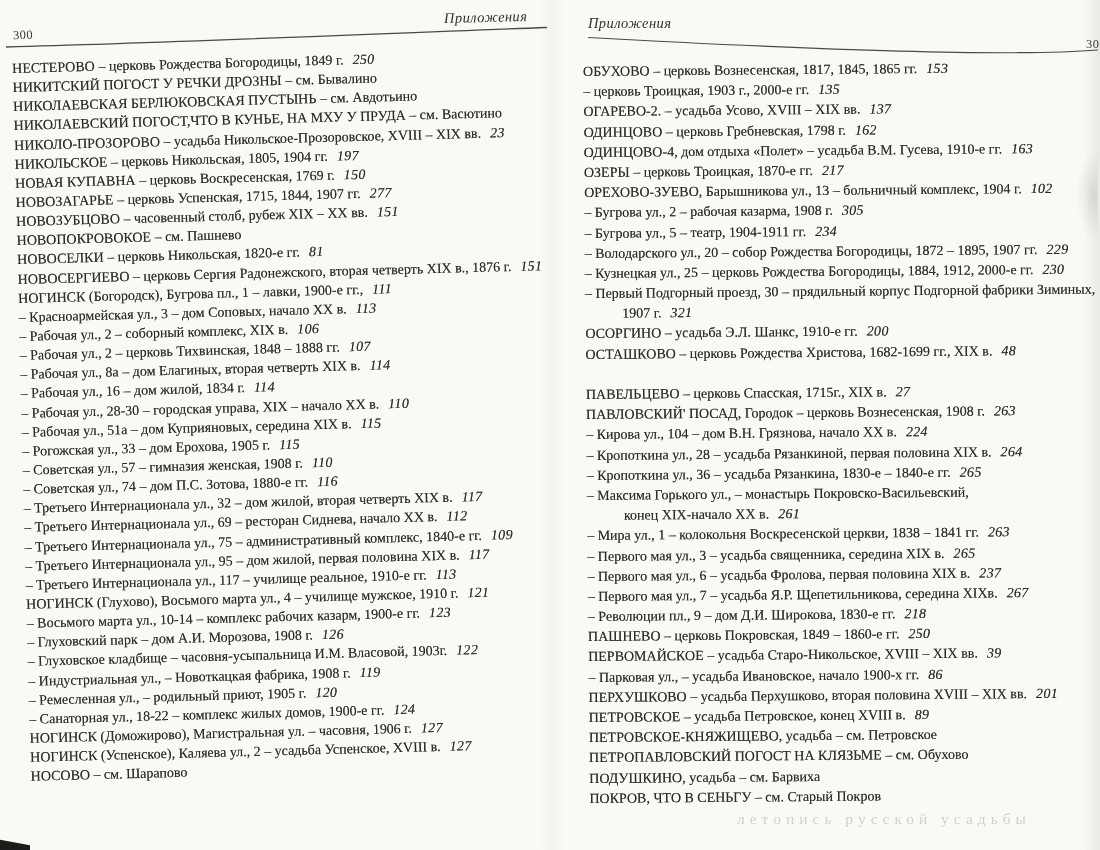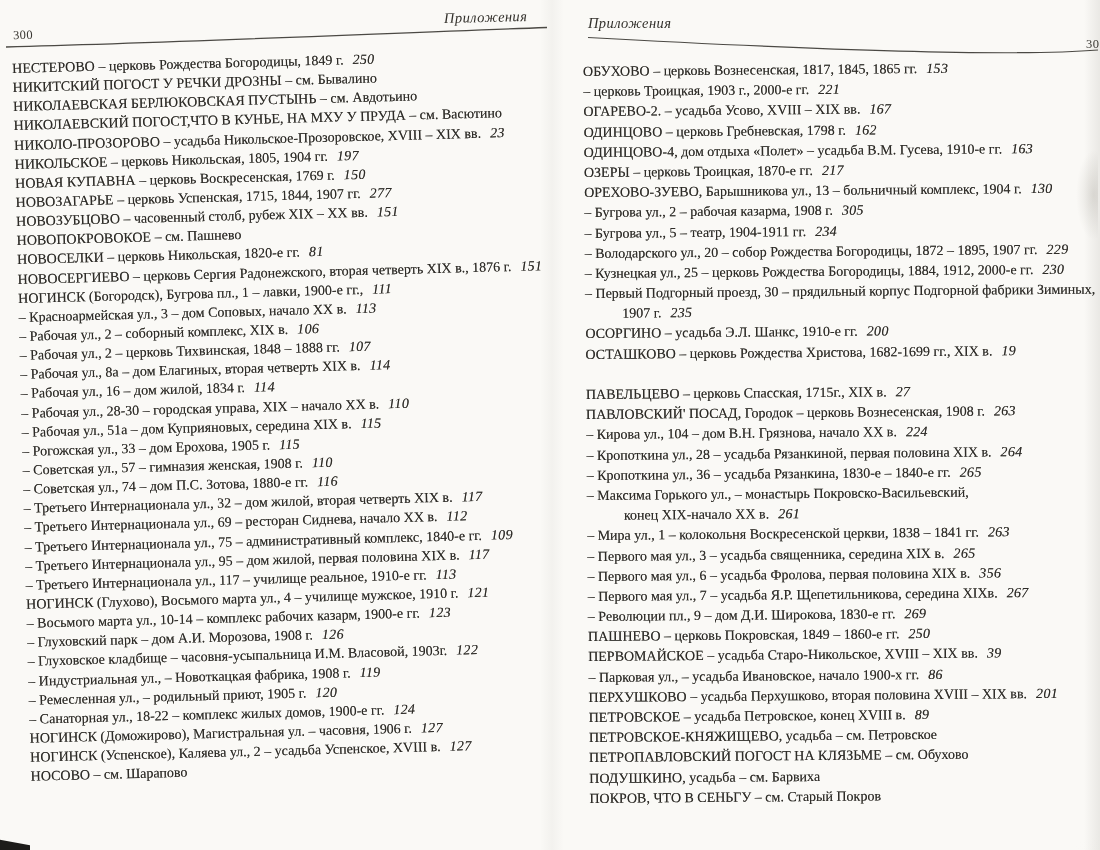--- a/index.html
+++ b/index.html
@@ -250,41 +250,41 @@
       </div>
     </div>
 
   <div class="page-content right">
 
       <div class="line">
         <span class="entry-text">ОБУХОВО – церковь Вознесенская, 1817, 1845, 1865 гг.</span><span class="entry-ref">153</span>
       </div>
 
       <div class="line">
-        <span class="entry-text">– церковь Троицкая, 1903 г., 2000-е гг.</span><span class="entry-ref">221</span>
-      </div>
-
-      <div class="line">
-        <span class="entry-text">ОГАРЕВО-2. – усадьба Усово, XVIII – XIX вв.</span><span class="entry-ref">167</span>
+        <span class="entry-text">– церковь Троицкая, 1903 г., 2000-е гг.</span><span class="entry-ref">135</span>
+      </div>
+
+      <div class="line">
+        <span class="entry-text">ОГАРЕВО-2. – усадьба Усово, XVIII – XIX вв.</span><span class="entry-ref">137</span>
       </div>
 
       <div class="line">
         <span class="entry-text">ОДИНЦОВО – церковь Гребневская, 1798 г.</span><span class="entry-ref">162</span>
       </div>
 
       <div class="line">
         <span class="entry-text">ОДИНЦОВО-4, дом отдыха «Полет» – усадьба В.М. Гусева, 1910-е гг.</span><span class="entry-ref">163</span>
       </div>
 
       <div class="line">
         <span class="entry-text">ОЗЕРЫ – церковь Троицкая, 1870-е гг.</span><span class="entry-ref">217</span>
       </div>
 
       <div class="line">
-        <span class="entry-text">ОРЕХОВО-ЗУЕВО, Барышникова ул., 13 – больничный комплекс, 1904 г.</span><span class="entry-ref">130</span>
+        <span class="entry-text">ОРЕХОВО-ЗУЕВО, Барышникова ул., 13 – больничный комплекс, 1904 г.</span><span class="entry-ref">102</span>
       </div>
 
       <div class="line">
         <span class="entry-text">– Бугрова ул., 2 – рабочая казарма, 1908 г.</span><span class="entry-ref">305</span>
       </div>
 
       <div class="line">
         <span class="entry-text">– Бугрова ул., 5 – театр, 1904-1911 гг.</span><span class="entry-ref">234</span>
       </div>
 
@@ -294,29 +294,29 @@
 
       <div class="line">
         <span class="entry-text">– Кузнецкая ул., 25 – церковь Рождества Богородицы, 1884, 1912, 2000-е гг.</span><span class="entry-ref">230</span>
       </div>
 
       <div class="line">
         <span class="entry-text">– Первый Подгорный проезд, 30 – прядильный корпус Подгорной фабрики Зиминых,</span>
       </div>
 
       <div class="line indent">
-        <span class="entry-text">1907 г.</span><span class="entry-ref">235</span>
+        <span class="entry-text">1907 г.</span><span class="entry-ref">321</span>
       </div>
 
       <div class="line">
         <span class="entry-text">ОСОРГИНО – усадьба Э.Л. Шанкс, 1910-е гг.</span><span class="entry-ref">200</span>
       </div>
 
       <div class="line">
-        <span class="entry-text">ОСТАШКОВО – церковь Рождества Христова, 1682-1699 гг., XIX в.</span><span class="entry-ref">19</span>
+        <span class="entry-text">ОСТАШКОВО – церковь Рождества Христова, 1682-1699 гг., XIX в.</span><span class="entry-ref">48</span>
       </div>
 
       <div class="line blank">
         <span class="entry-text"></span>
       </div>
 
       <div class="line">
         <span class="entry-text">ПАВЕЛЬЦЕВО – церковь Спасская, 1715г., XIX в.</span><span class="entry-ref">27</span>
       </div>
 
@@ -346,29 +346,29 @@
 
       <div class="line">
         <span class="entry-text">– Мира ул., 1 – колокольня Воскресенской церкви, 1838 – 1841 гг.</span><span class="entry-ref">263</span>
       </div>
 
       <div class="line">
         <span class="entry-text">– Первого мая ул., 3 – усадьба священника, середина XIX в.</span><span class="entry-ref">265</span>
       </div>
 
       <div class="line">
-        <span class="entry-text">– Первого мая ул., 6 – усадьба Фролова, первая половина XIX в.</span><span class="entry-ref">356</span>
+        <span class="entry-text">– Первого мая ул., 6 – усадьба Фролова, первая половина XIX в.</span><span class="entry-ref">237</span>
       </div>
 
       <div class="line">
         <span class="entry-text">– Первого мая ул., 7 – усадьба Я.Р. Щепетильникова, середина XIXв.</span><span class="entry-ref">267</span>
       </div>
 
       <div class="line">
-        <span class="entry-text">– Революции пл., 9 – дом Д.И. Широкова, 1830-е гг.</span><span class="entry-ref">269</span>
+        <span class="entry-text">– Революции пл., 9 – дом Д.И. Широкова, 1830-е гг.</span><span class="entry-ref">218</span>
       </div>
 
       <div class="line">
         <span class="entry-text">ПАШНЕВО – церковь Покровская, 1849 – 1860-е гг.</span><span class="entry-ref">250</span>
       </div>
 
       <div class="line">
         <span class="entry-text">ПЕРВОМАЙСКОЕ – усадьба Старо-Никольское, XVIII – XIX вв.</span><span class="entry-ref">39</span>
       </div>
 
@@ -394,16 +394,17 @@
 
       <div class="line">
         <span class="entry-text">ПОДУШКИНО, усадьба – см. Барвиха</span>
       </div>
 
       <div class="line">
         <span class="entry-text">ПОКРОВ, ЧТО В СЕНЬГУ – см. Старый Покров</span>
       </div>
     </div>
 
+  <div class="watermark">летопись русской усадьбы</div>
 
   <div class="corner-artifact"></div>
 
 </div>
 
 </body></html>

